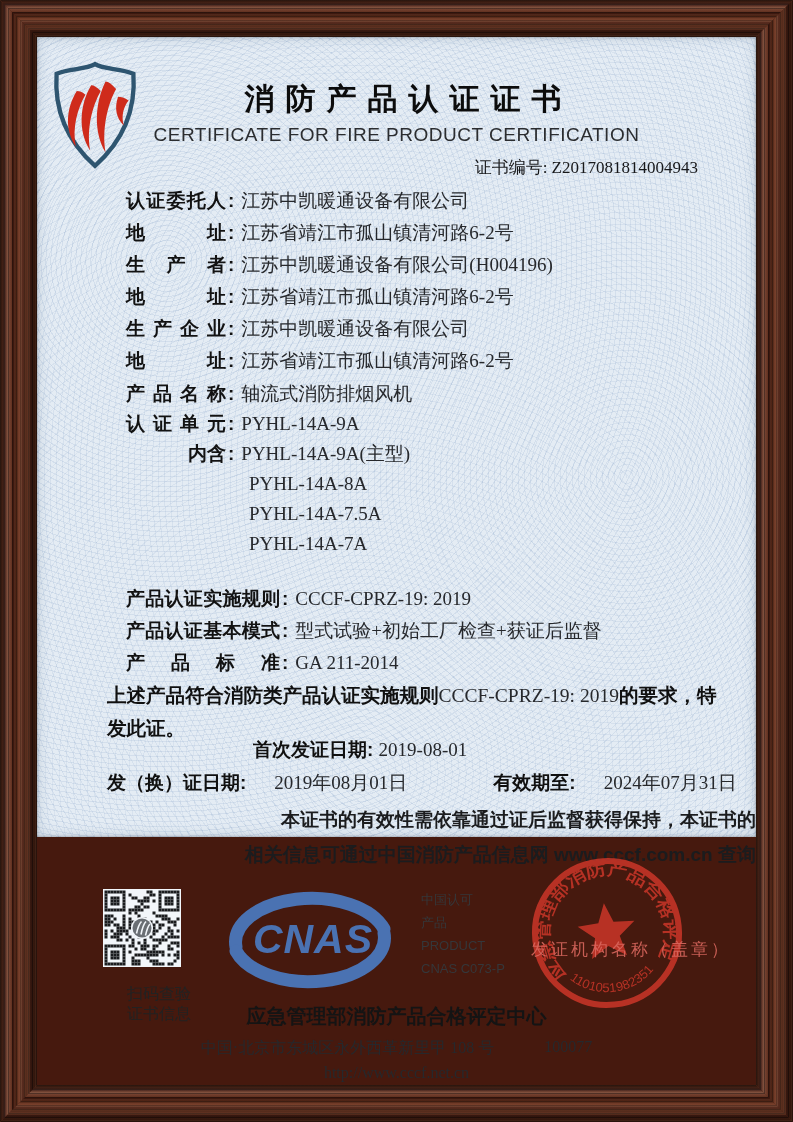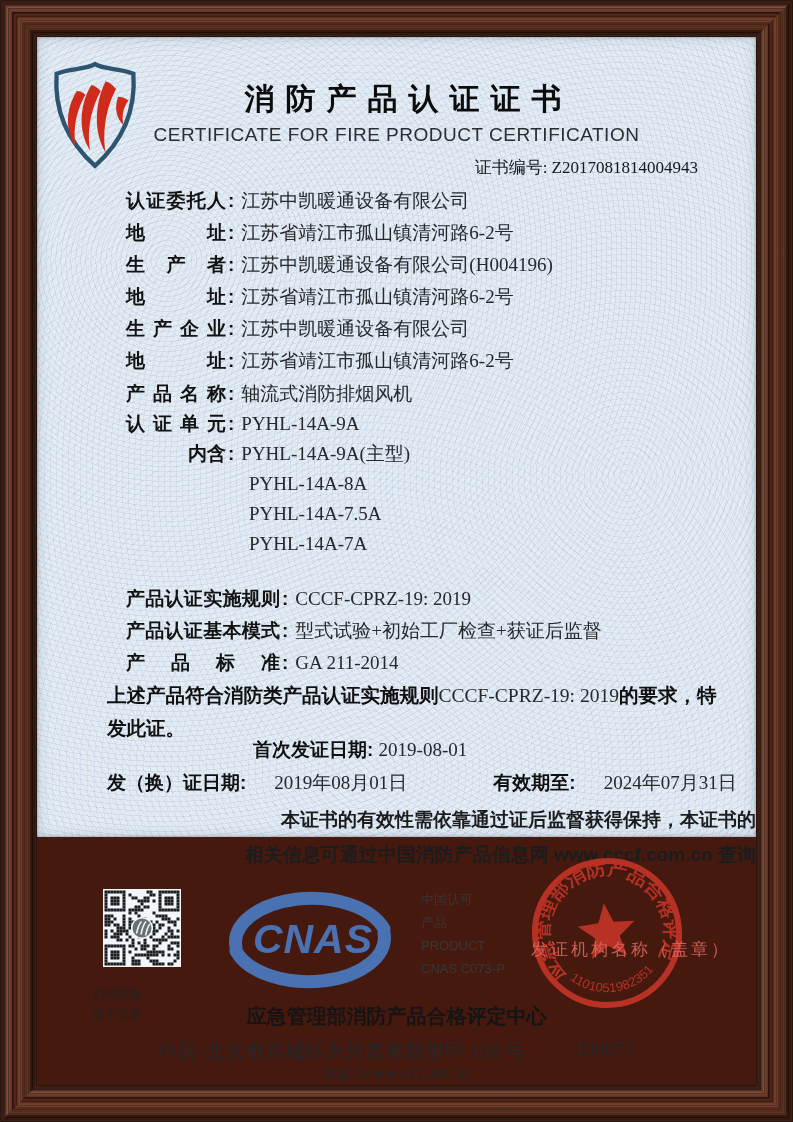--- a/index.html
+++ b/index.html
@@ -51,29 +51,29 @@
   
   .statement{left:70px;top:642px;width:610px;font-size:19.5px;line-height:33px;color:#101010;}
   .statement .b{font-weight:bold;}
   .statement .code{font-family:"Liberation Serif",serif;font-weight:normal;color:#26282c;}
   .blab{font-weight:bold;font-size:19px;color:#101010;}
   .first-issue{left:216px;top:700px;}
   .reissue{left:70px;top:733px;display:flex;align-items:center;gap:28px;}
   .notice{left:0;right:0;top:765px;text-align:right;font-size:19px;line-height:35px;
           font-weight:600;color:#1b1c1e;margin-left:29px;}
   
-  .qr-caption{left:56px;top:947px;width:98px;text-align:left;line-height:20px;
-              font-family:"Liberation Serif",serif;font-size:12px;color:#222;}
+  .qr-caption{left:56px;top:947px;width:98px;text-align:right;line-height:20px;
+              font-family:"Liberation Serif",serif;font-size:16px;color:#222;}
   .cnas-text{left:368px;top:851px;line-height:23px;font-size:13px;color:#35373a;margin-left:16px;}
   .cnas-text .cjk{font-family:"Liberation Serif",serif;}
   .stamp-overlay{left:494px;top:901px;width:246px;font-family:"Liberation Serif",serif;
       font-size:17px;letter-spacing:3px;color:rgba(219,104,94,.88);white-space:nowrap;z-index:5;}
   .footer-org{left:0;right:0;top:966px;text-align:center;font-size:20px;font-weight:bold;color:#141414;}
   .footer-addr{left:0;right:0;top:1001px;display:flex;justify-content:center;gap:50px;
-      font-family:"Liberation Serif",serif;font-size:20px;color:#26282c;}
+      font-family:"Liberation Serif",serif;font-size:16px;color:#26282c;}
   .footer-url{left:0;right:0;top:1027px;text-align:center;font-family:"Liberation Serif",serif;
       font-size:16px;color:#26282c;}
   svg{display:block;}
 </style>
 </head>
 <body>
 
 <div class="page">
 
   <div class="strip grain-h f-top"></div>

